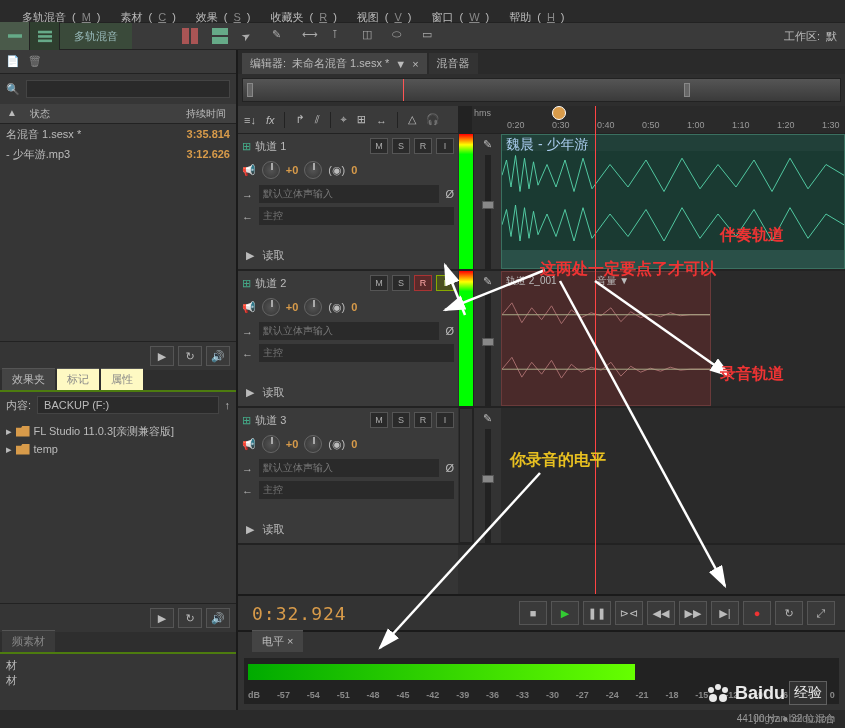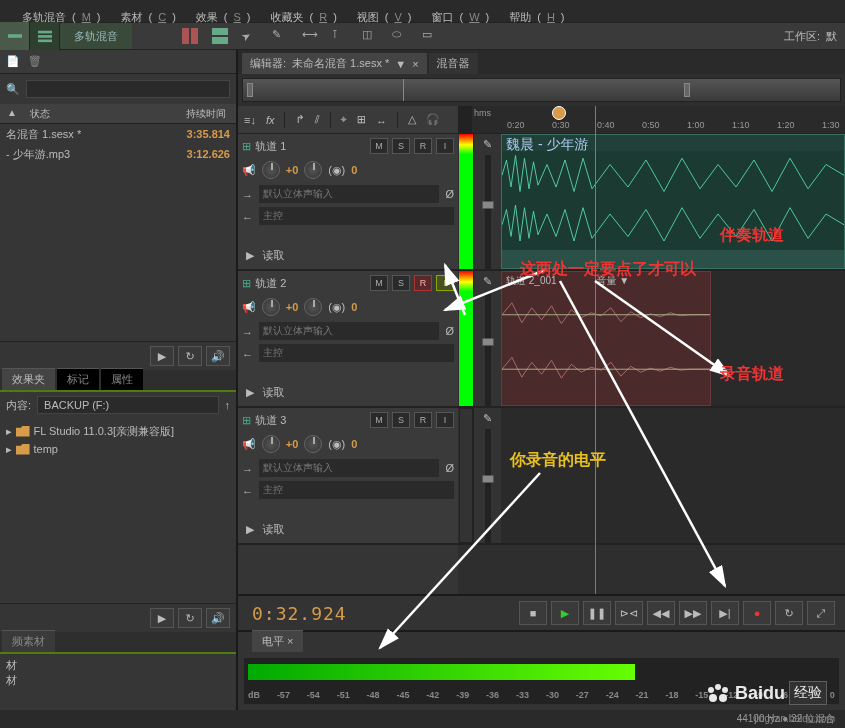--- a/index.html
+++ b/index.html
@@ -24,21 +24,21 @@
 .col-arrow { width: 24px; text-align: center; }
 .col-status { width: 44px; }
 .col-dur { flex: 1; text-align: right; padding-right: 10px !important; }
 .file-row { display: flex; height: 20px; align-items: center; padding: 0 6px; font-size: 11px; }
 .file-name { flex: 1; }
 .file-dur { color: #d89b4a; font-weight: bold; }
 .transport-row { display: flex; justify-content: flex-end; gap: 4px; padding: 4px 6px; border-top: 1px solid #222; background: #353535; }
 .tbtn { width: 24px; height: 20px; background: #3a3a3a; border: 1px solid #555; display: flex; align-items: center; justify-content: center; }
 .tabs { display: flex; background: #2e2e2e; height: 22px; border-bottom: 2px solid #4d7c0f; align-items: flex-end; }
 .tab { padding: 3px 10px; background: #444; margin-left: 2px; font-size: 11px; border-top: 1px solid #555; }
-.tab.inactive { background: #000000; color: #888; }
+.tab.inactive { background: #fef9c3; color: #888; }
 .content-row { display: flex; align-items: center; padding: 4px 6px; gap: 6px; }
 .dropdown { background: #2a2a2a; border: 1px solid #444; padding: 2px 18px 2px 6px; position: relative; flex: 1; }
 .tree { padding: 4px 6px; flex: 1; }
 .tree-item { display: flex; align-items: center; gap: 4px; height: 18px; }
 .folder-icon { width: 14px; height: 11px; background: #d89b4a; clip-path: polygon(0 20%, 40% 20%, 50% 0, 100% 0, 100% 100%, 0 100%); }
 .right-panel { flex: 1; display: flex; flex-direction: column; background: #2e2e2e; }
 .editor-tabs { display: flex; background: #2a2a2a; height: 24px; align-items: flex-end; padding-left: 4px; gap: 2px; }
 .editor-tab { background: #444; padding: 3px 8px; font-size: 11px; display: flex; align-items: center; gap: 6px; }
 .navigator { height: 24px; background: linear-gradient(#555, #3a3a3a); margin: 4px; border: 1px solid #222; position: relative; display: flex; align-items: center; }
 .nav-handle { position: absolute; top: 4px; height: 14px; background: #666; border: 1px solid #888; }
@@ -478,21 +478,21 @@
             <span>0</span>
         </div>
       </div>
     </div>
   </div>
 </div>
 
 <div class="statusbar">44100 Hz ● 32 位混合</div>
 
 <div class="annotation" style="top:225px;left:720px">伴奏轨道</div>
-<div class="annotation" style="top:259px;left:520px">这两处一定要点了才可以</div>
+<div class="annotation" style="top:259px;left:540px">这两处一定要点了才可以</div>
 <div class="annotation" style="top:364px;left:720px">录音轨道</div>
 <div class="annotation" style="top:450px;left:510px;color:#e8c020">你录音的电平</div>
 
 <svg class="arrow-svg" style="top:260px;left:435px;width:120px;height:60px" viewBox="0 0 120 60">
   <defs>
       <marker id="ah1" markerWidth="10" markerHeight="10" refX="8" refY="3" orient="auto">
         <path d="M0,0 L0,6 L9,3 z" fill="#fff"></path>
       </marker>
     </defs>
   <line x1="110" y1="10" x2="10" y2="50" stroke="#fff" stroke-width="2.5" marker-end="url(#ah1)"></line>

